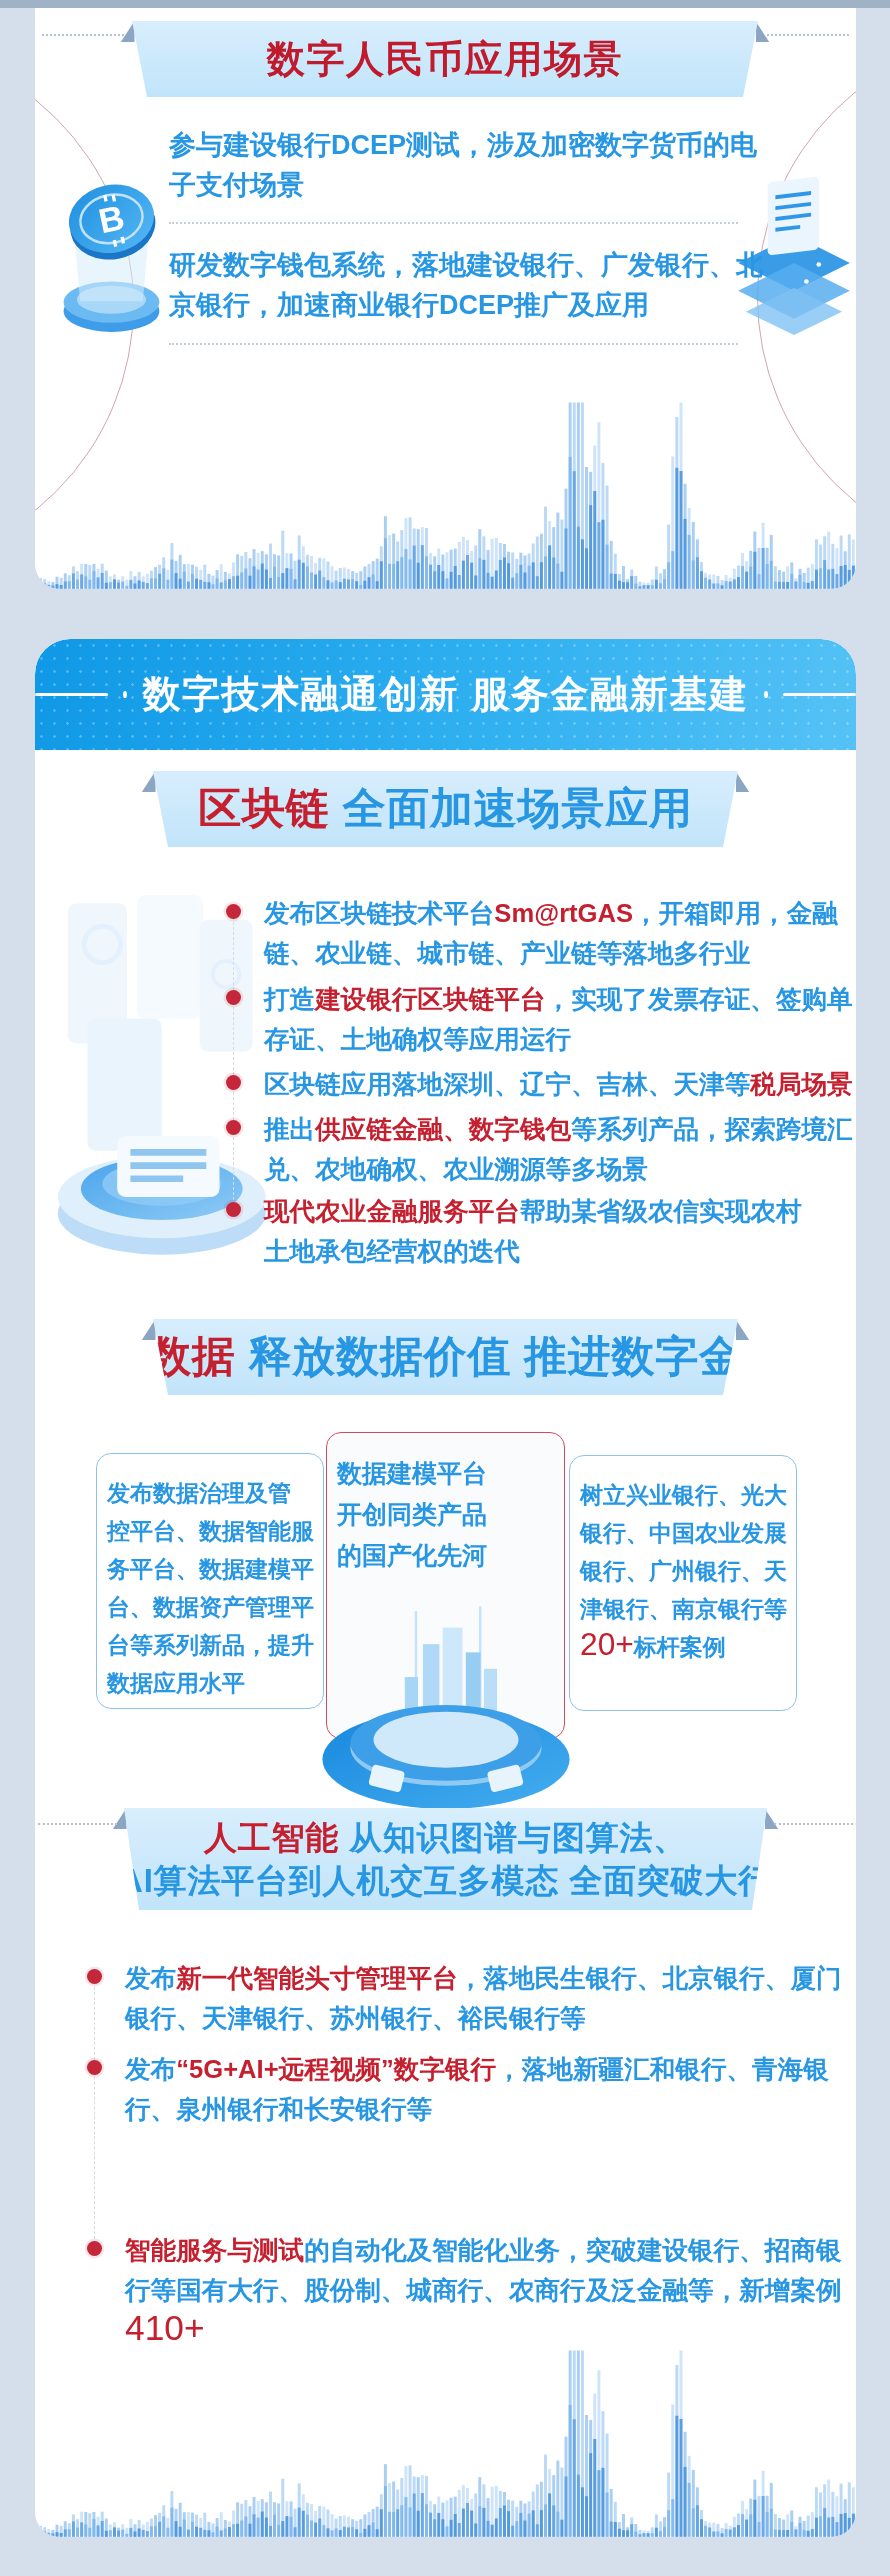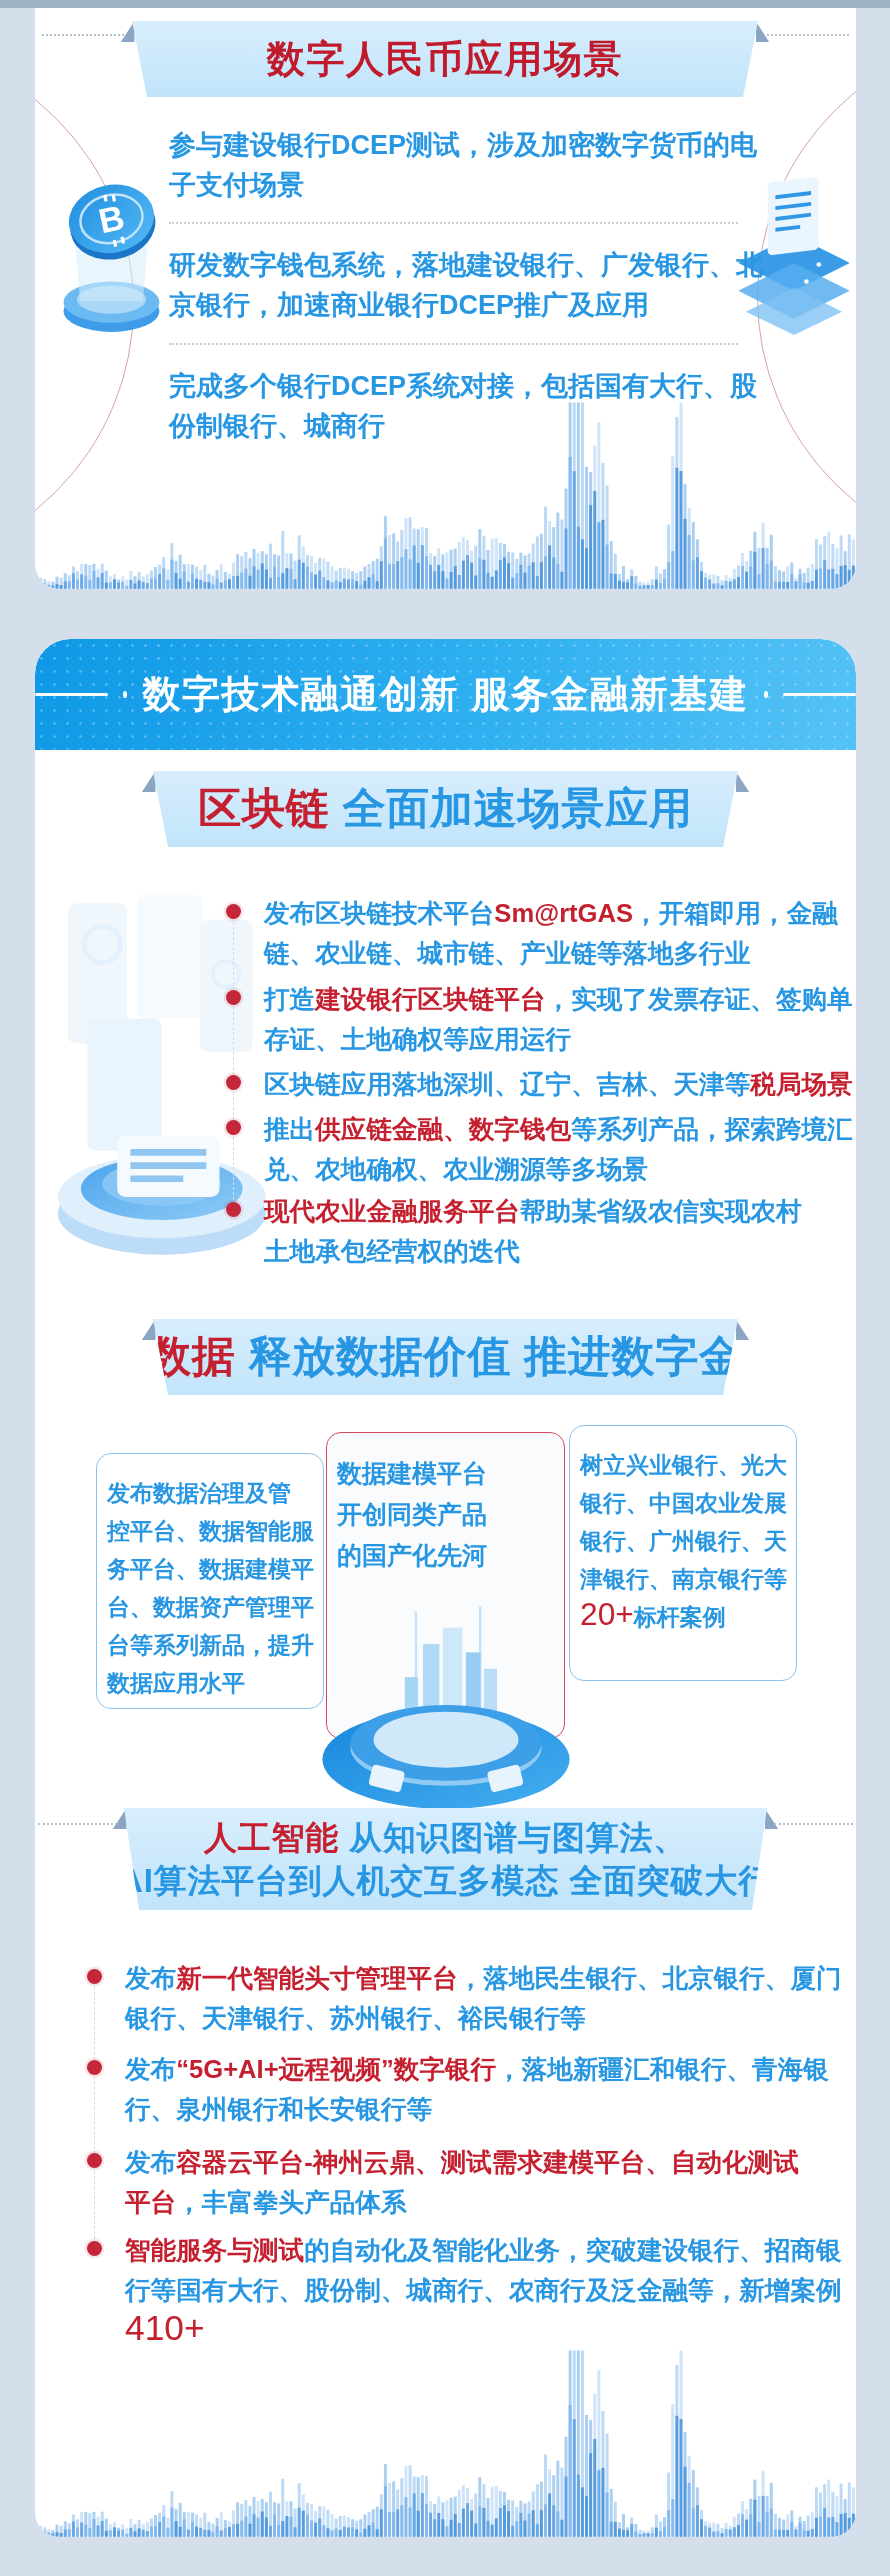--- a/index.html
+++ b/index.html
@@ -118,22 +118,20 @@
       <circle cx="112" cy="128" r="3" fill="#fff"></circle>
         <circle cx="96" cy="150" r="3" fill="#fff"></circle>
     </svg>
 
     <div class="dcep-b" style="top:117px">参与建设银行DCEP测试，涉及加密数字货币的电
 子支付场景</div>
     <div class="sep" style="top:214px"></div>
     <div class="dcep-b" style="top:237px">研发数字钱包系统，落地建设银行、广发银行、北
 京银行，加速商业银行DCEP推广及应用</div>
     <div class="sep" style="top:335px"></div>
-    <div class="dcep-b" style="top:358px">完成多个银行DCEP系统对接，包括国有大行、股
-份制银行、城商行</div>
 
     <svg class="hist" width="821" height="190" viewBox="0 0 996 230">
         <rect x="0.0" y="214.2" width="3.6" height="15.8" fill="#aacff2"></rect>
         <rect x="0.0" y="225.1" width="3.6" height="4.9" fill="#4590da" opacity="0.85"></rect>
         <rect x="5.0" y="216.8" width="3.6" height="13.2" fill="#bcd9f5"></rect>
         <rect x="5.0" y="225.5" width="3.6" height="4.5" fill="#7ab4ec" opacity="0.85"></rect>
         <rect x="10.0" y="218.4" width="3.6" height="11.6" fill="#bcd9f5"></rect>
         <rect x="10.0" y="223.5" width="3.6" height="6.5" fill="#4590da" opacity="0.85"></rect>
         <rect x="14.9" y="220.7" width="3.6" height="9.3" fill="#cfe4f8"></rect>
         <rect x="14.9" y="225.2" width="3.6" height="4.8" fill="#5b9fe3" opacity="0.85"></rect>
@@ -640,21 +638,21 @@
         </g>
         <ellipse cx="156" cy="186" rx="150" ry="60" fill="url(#pg)"></ellipse>
         <ellipse cx="156" cy="172" rx="116" ry="46" fill="#8ecaf4"></ellipse>
         <ellipse cx="156" cy="166" rx="116" ry="46" fill="#3d9fe8"></ellipse>
         <ellipse cx="156" cy="162" rx="88" ry="34" fill="#cfe9fb"></ellipse>
         <rect x="64" y="196" width="40" height="26" rx="5" fill="#e8f4fd" transform="rotate(14 84 209)"></rect>
         <rect x="208" y="196" width="40" height="26" rx="5" fill="#e8f4fd" transform="rotate(-14 228 209)"></rect>
       </svg>
     </div>
 
-    <div class="panel bluebrd" style="left:534px;top:786px;width:228px;height:256px">
+    <div class="panel bluebrd" style="left:534px;top:816px;width:228px;height:256px">
       <div class="ptxt"><span class="t-blue">树立兴业银行、光大
 银行、中国农业发展
 银行、广州银行、天
 津银行、南京银行等
 </span><span class="t-redbig">20+</span><span class="t-blue">标杆案例</span></div>
     </div>
 
     <div class="ribbon" style="left:89px;top:1169px;width:643px;height:102px">
       <div class="rfold l"></div>
       <div class="rfold r"></div>
@@ -669,25 +667,20 @@
     <div class="connector" style="left:59px;top:1338px;height:272px"></div>
     <div class="bullet" style="left:52px;top:1319px;width:742px">
       <span class="dot"></span>
       <div class="btxt"><span class="t-blue">发布</span><span class="t-red">新一代智能头寸管理平台</span><span class="t-blue">，落地民生银行、北京银行、厦门
 银行、天津银行、苏州银行、裕民银行等</span></div>
     </div>
     <div class="bullet" style="left:52px;top:1410px;width:742px">
       <span class="dot"></span>
       <div class="btxt"><span class="t-blue">发布</span><span class="t-red">“5G+AI+远程视频”数字银行</span><span class="t-blue">，落地新疆汇和银行、青海银
 行、泉州银行和长安银行等</span></div>
-    </div>
-    <div class="bullet" style="left:52px;top:1503px;width:742px">
-      <span class="dot"></span>
-      <div class="btxt"><span class="t-blue">发布</span><span class="t-red">容器云平台-神州云鼎、测试需求建模平台、自动化测试
-平台</span><span class="t-blue">，丰富拳头产品体系</span></div>
     </div>
     <div class="bullet" style="left:52px;top:1591px;width:742px">
       <span class="dot"></span>
       <div class="btxt"><span class="t-red">智能服务与测试</span><span class="t-blue">的自动化及智能化业务，突破建设银行、招商银
 行等国有大行、股份制、城商行、农商行及泛金融等，新增案例
 </span><span class="t-redbig">410+</span></div>
     </div>
 
     <svg class="hist" width="821" height="190" viewBox="0 0 996 230">
         <rect x="0.0" y="214.2" width="3.6" height="15.8" fill="#aacff2"></rect>

